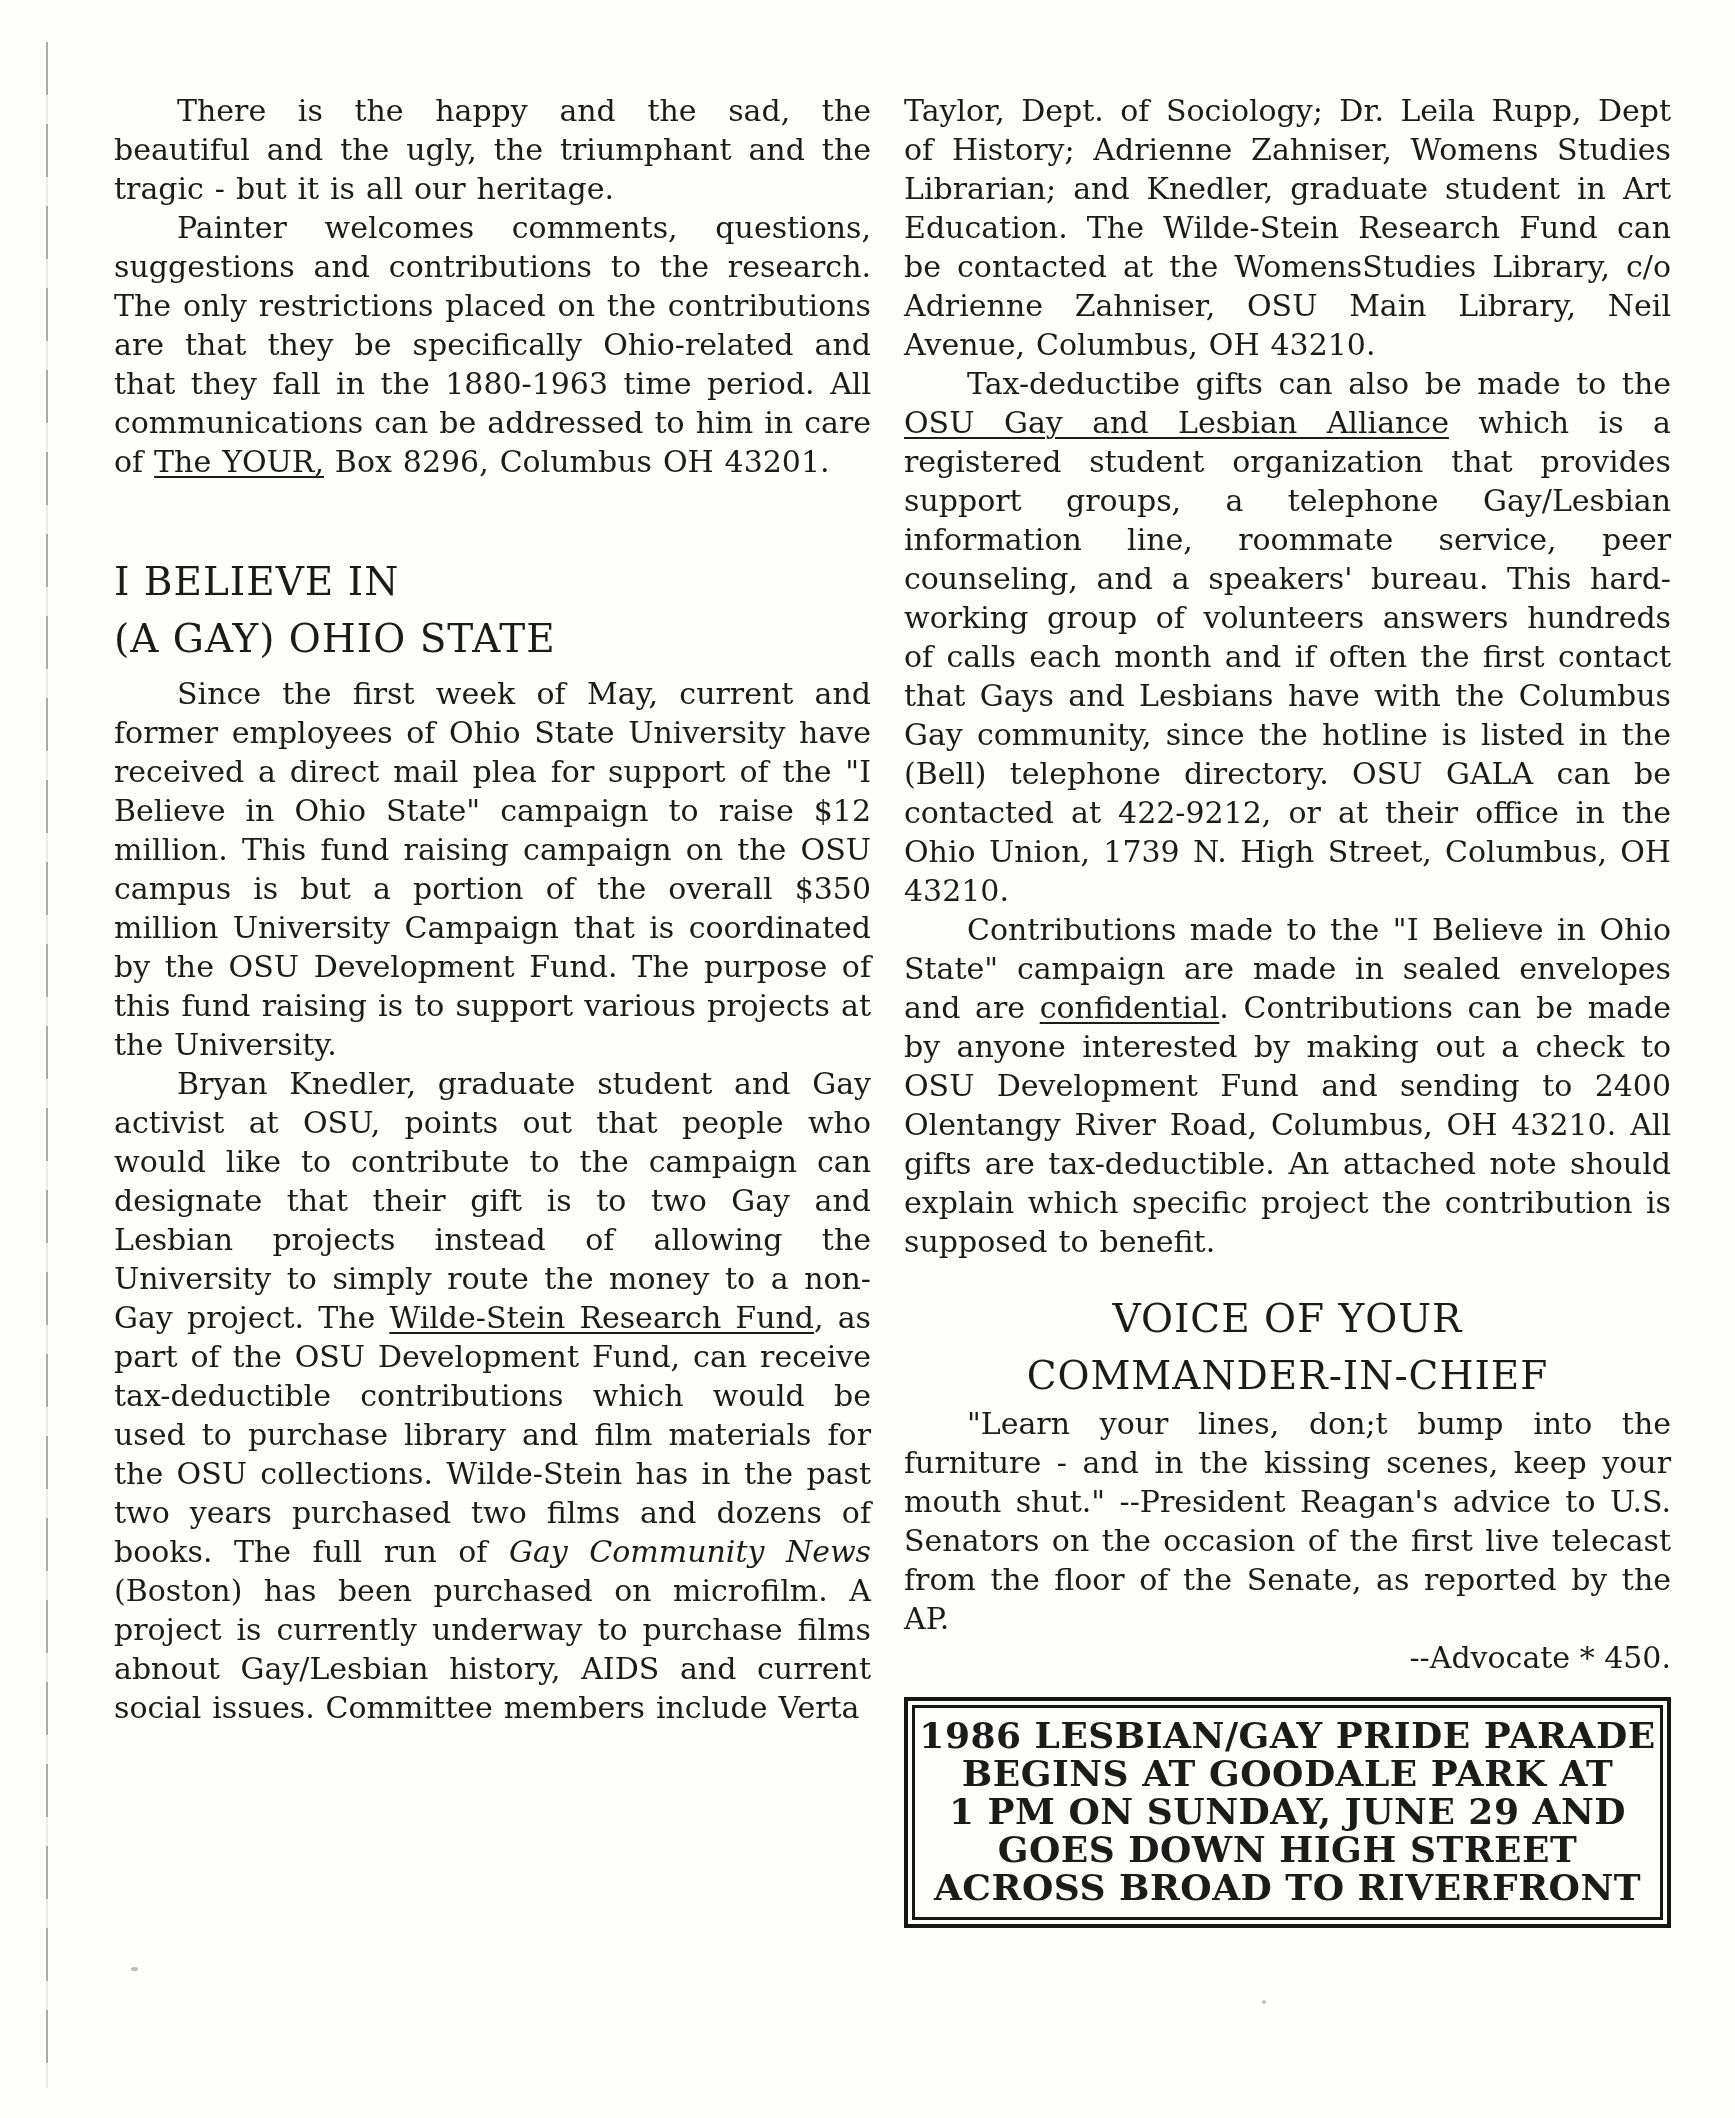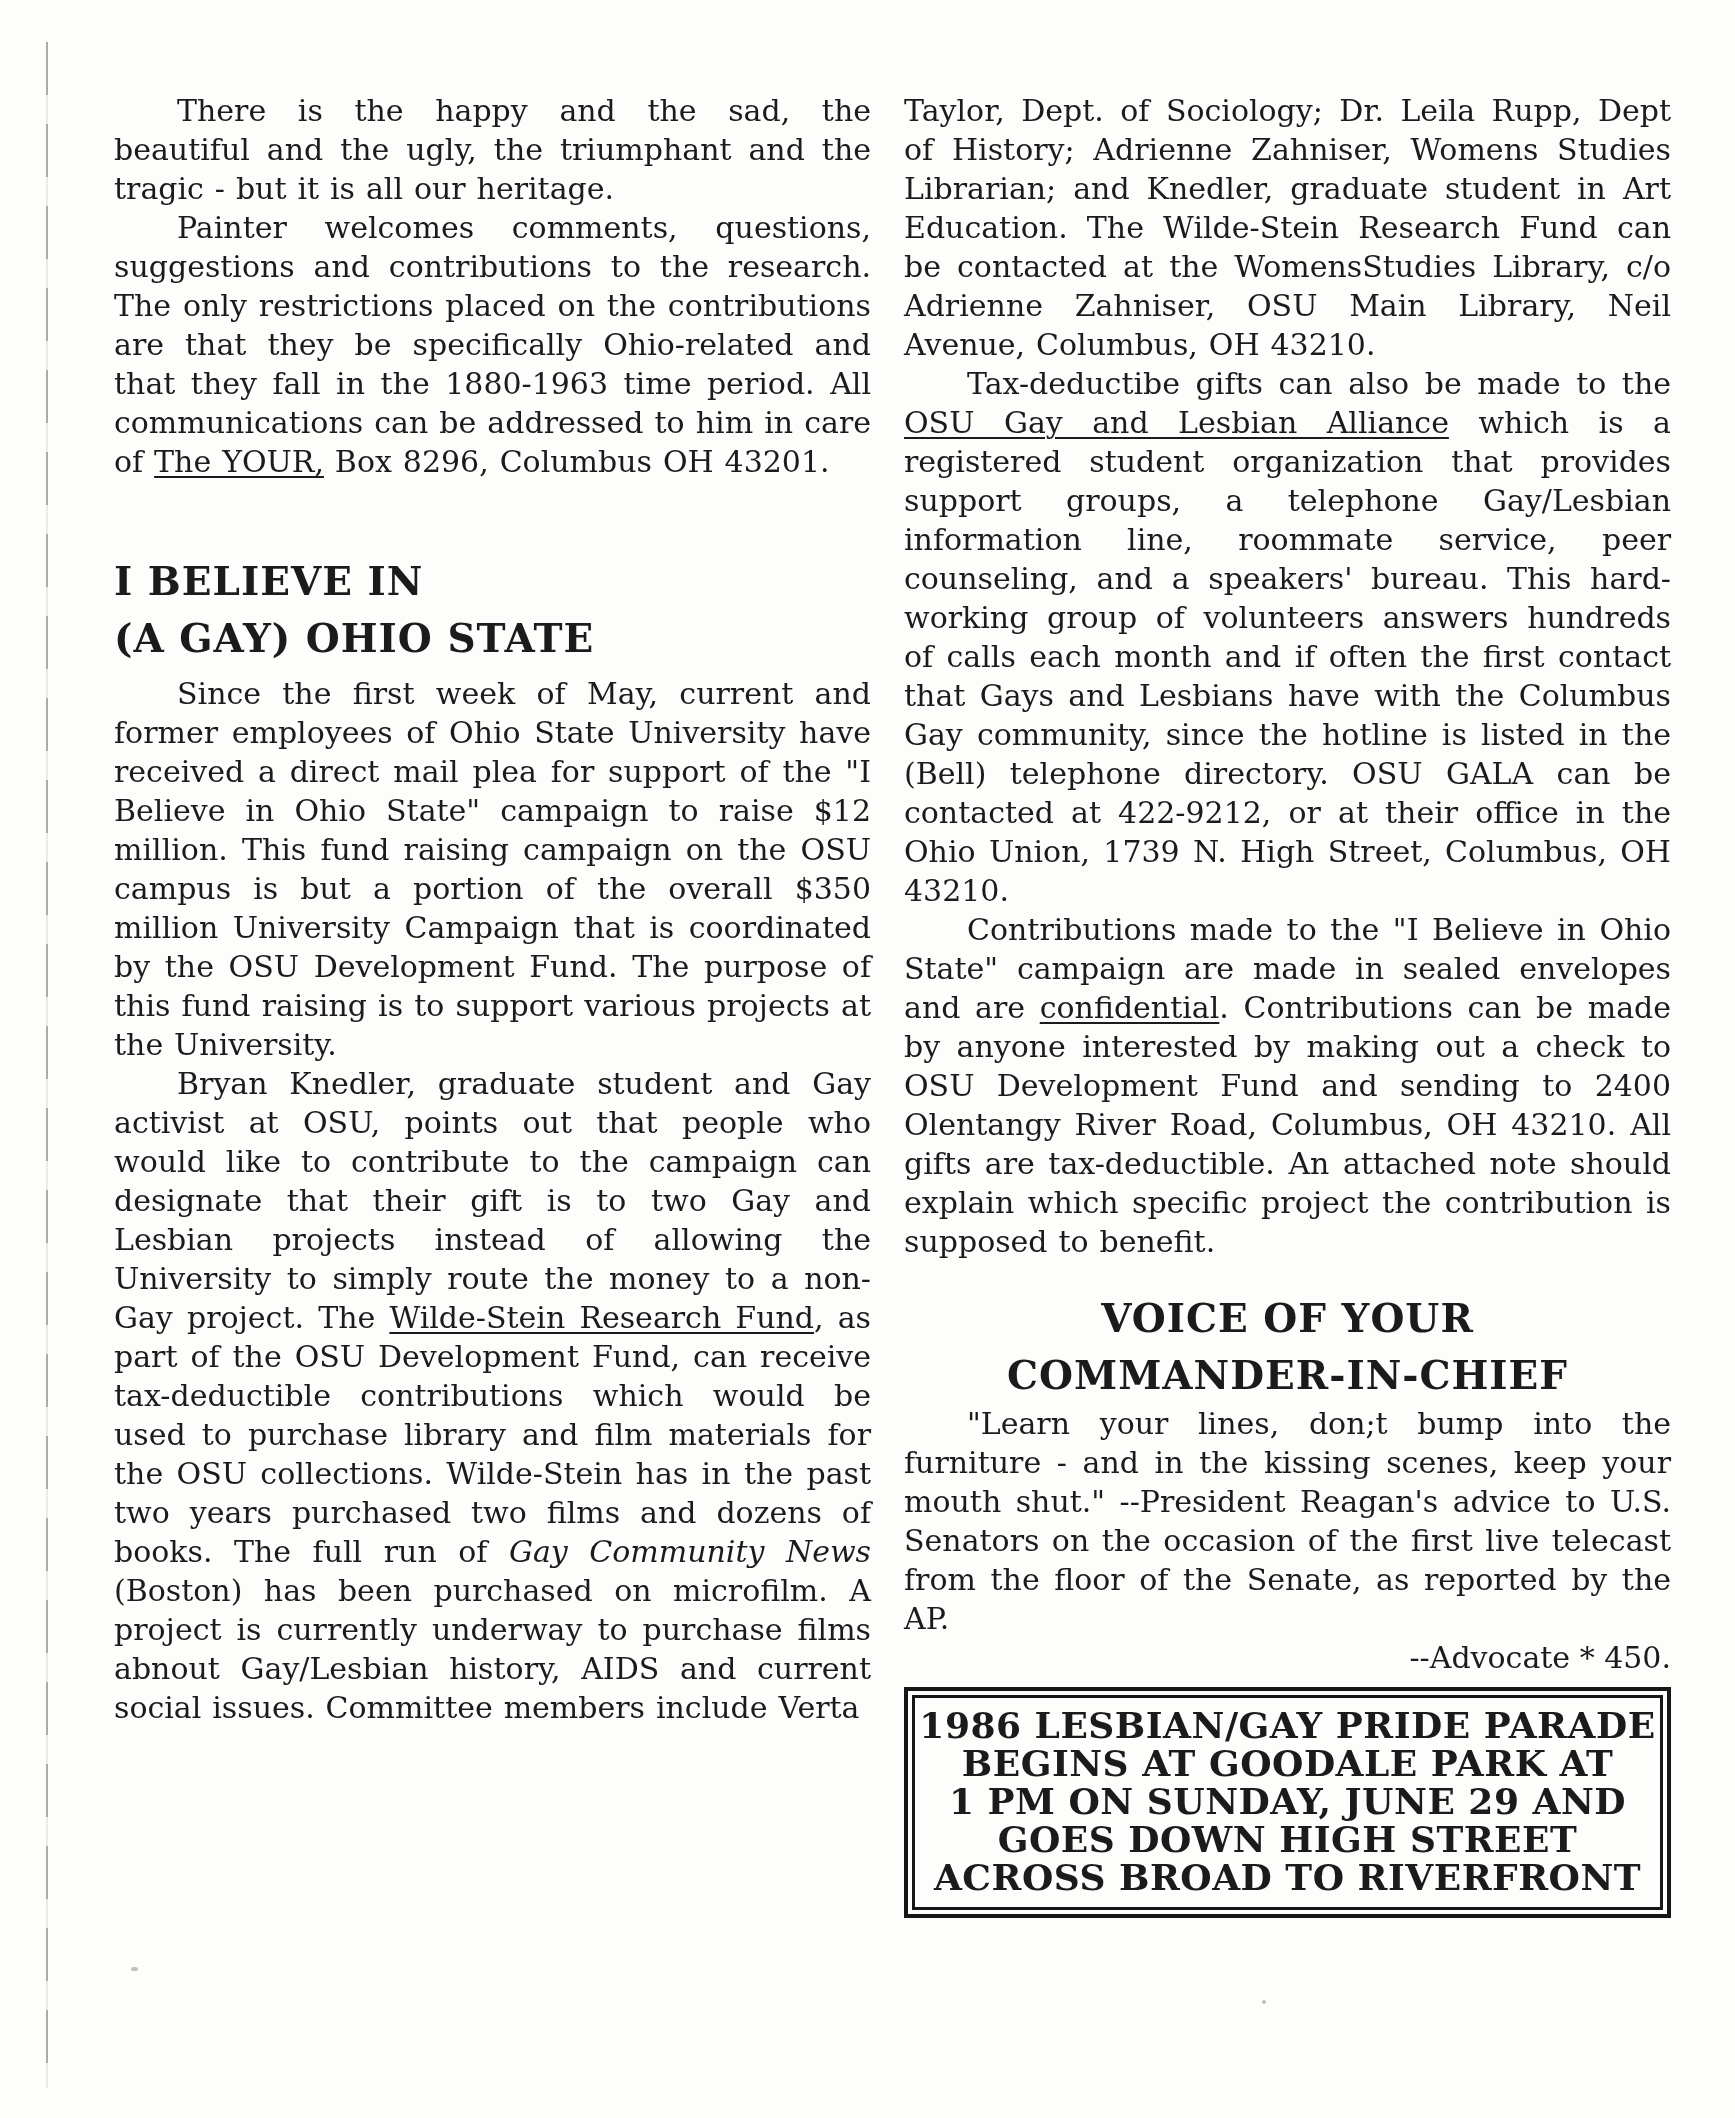--- a/index.html
+++ b/index.html
@@ -25,31 +25,31 @@
   p.body{
     margin:0;font-size:30px;line-height:39px;
     text-align:justify;word-spacing:1.4px;
   }
   p.body.indent{text-indent:63px;}
 
   .u{text-decoration:underline;text-decoration-thickness:2.4px;text-underline-offset:4.3px;}
   .i{font-style:italic;}
 
   h2.headline{
-    margin:0;font-weight:bold;font-size:39px;line-height:57px;
+    margin:0;font-weight:normal;font-size:39px;line-height:57px;
     letter-spacing:1px;
   }
   .col-left h2.headline{margin:72px 0 7.2px;}
   .col-right h2.headline{margin:29px 0 0;text-align:center;}
   .hl-line{display:block;white-space:nowrap;}
 
   p.attribution{margin:0;font-size:30px;line-height:39px;text-align:right;}
 
   .parade-box{
-    margin-top:10px;border:4.3px solid #161616;padding:4.3px;
+    margin-top:20px;border:4.3px solid #161616;padding:4.3px;
     background:#fdfdfb;
   }
   .parade-inner{border:3.8px solid #161616;padding:7.7px 3.8px 10.6px;}
   .box-line{
     font-weight:bold;font-size:36px;line-height:38px;
     text-align:center;letter-spacing:0.5px;white-space:nowrap;
   }
 </style>
 </head>
 <body>

